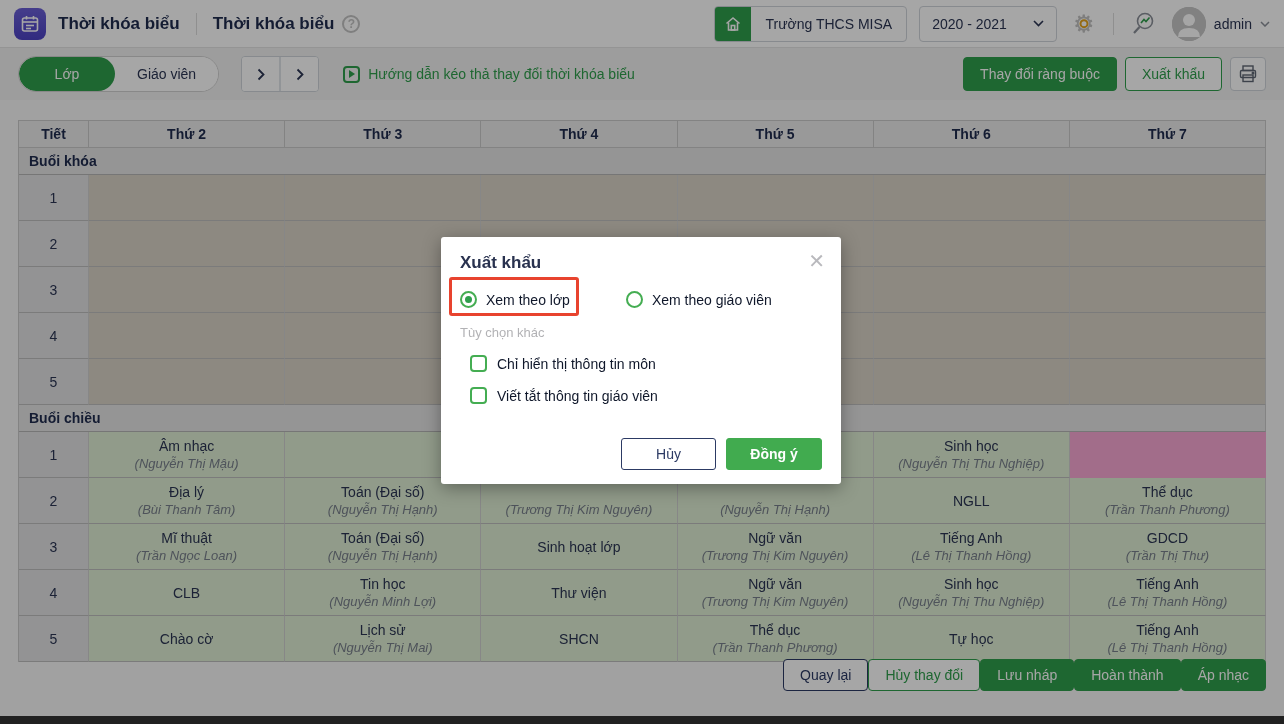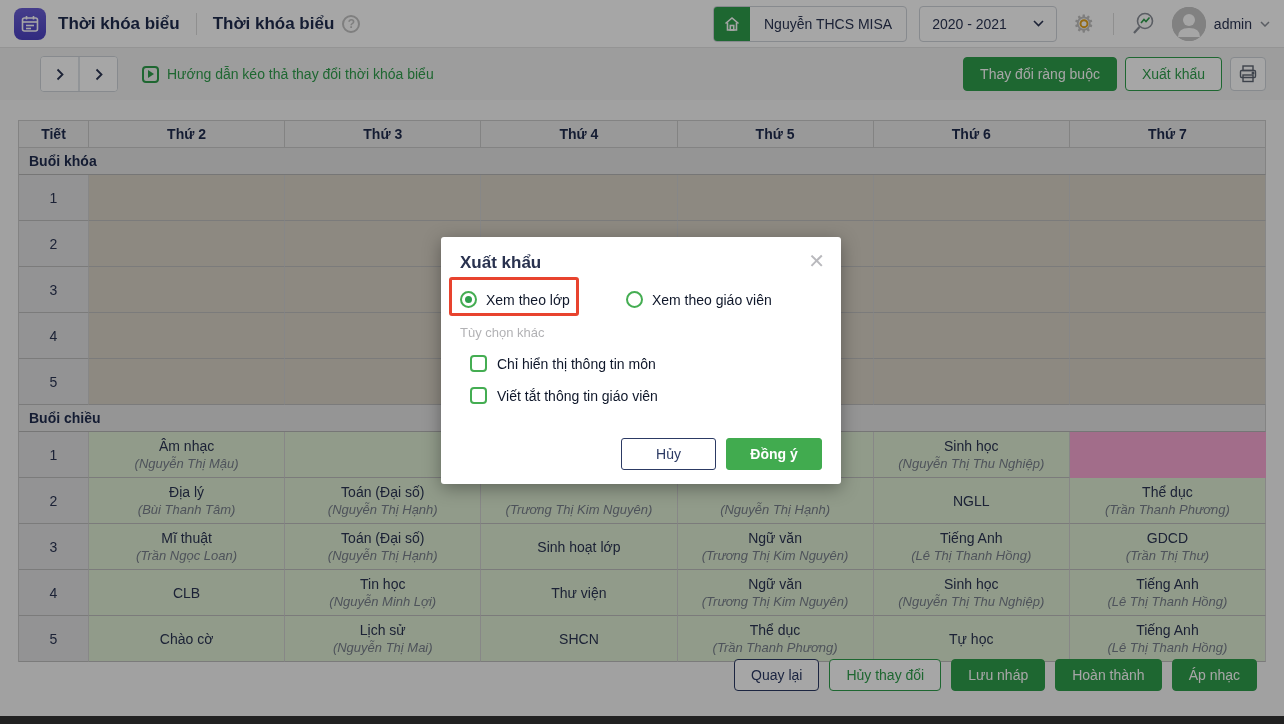--- a/index.html
+++ b/index.html
@@ -74,22 +74,22 @@
         display:flex; flex-direction:column; align-items:center; justify-content:center; }
   .td.period { background:#e2e2e4; font-size:14px; color:#2b3553; }
   .td.empty { background:#d9d3c7; }
   .td.filled { background:#dfeed4; }
   .subject { font-size:14px; color:#2b3553; line-height:18px; min-height:0; }
   .td.filled .subject:empty { min-height:18px; }
   .teacher { font-size:13px; font-style:italic; color:#79808c; line-height:17px; }
   .teacher:empty { display:none; }
 
   
-  .footer { position:absolute; left:0; right:9px; bottom:8px; height:82px;
-            display:flex; align-items:center; justify-content:flex-end; gap:10px; padding-right:18px; }
+  .footer { position:absolute; left:0; right:0; bottom:8px; height:82px;
+            display:flex; align-items:center; justify-content:flex-end; padding-right:18px; }
   .footer .btn { height:32px; }
   .bottom-strip { position:absolute; left:0; right:0; bottom:0; height:8px; background:#333; }
 
   
   .dim { position:absolute; inset:0; background:rgba(0,0,0,0.35); z-index:50; }
   .modal { position:absolute; left:441px; top:237px; width:400px; height:247px; background:#fff;
            border-radius:3px; box-shadow:0 4px 18px rgba(0,0,0,0.35); z-index:60; padding:16px 19px; }
   .modal-title { font-size:17px; font-weight:bold; color:#29324f; }
   .modal-close { position:absolute; right:16px; top:14px; font-size:20px; color:#b9b9bd;
                  background:none; border:none; cursor:pointer; line-height:1; }
@@ -131,21 +131,21 @@
 
   <div class="topbar-right">
     <div class="school-group">
       <div class="school-home">
         <svg width="18" height="18" viewBox="0 0 18 18" fill="none" stroke="#ffffff" stroke-width="1.6">
           <path d="M2.5 8.5 L9 3 L15.5 8.5"></path>
           <path d="M4.5 7.5 V15 H13.5 V7.5"></path>
           <rect x="7.3" y="10.5" width="3.4" height="4.5"></rect>
         </svg>
       </div>
-      <div class="school-label">Nguyễn THCS MISA</div>
+      <div class="school-label">Trường THCS MISA</div>
     </div>
     <div class="year-select">
       <span>2020 - 2021</span>
       <svg width="11" height="7" viewBox="0 0 11 7" fill="none" stroke="#2b3553" stroke-width="1.6">
           <path d="M1 1 L5.5 5.5 L10 1"></path>
         </svg>
     </div>
     <button class="icon-btn" style="width:30px;height:30px;">
       <span class="gear">⚙</span>
       <span class="gear-dot"></span>
@@ -168,20 +168,24 @@
       </div>
       <span class="admin-name">admin</span>
       <svg width="10" height="6" viewBox="0 0 10 6" fill="none" stroke="#8a8f98" stroke-width="1.5">
           <path d="M1 1 L5 5 L9 1"></path>
         </svg>
     </div>
   </div>
 </div>
 
 <div class="toolbar">
+  <div class="seg">
+    <button class="seg-btn active">Lớp</button>
+    <button class="seg-btn">Giáo viên</button>
+  </div>
 
   <div class="classnav">
     <button class="navchev first">
       <svg width="8" height="13" viewBox="0 0 8 13" fill="none" stroke="#2b3553" stroke-width="1.8">
           <path d="M1.5 1.5 L6.5 6.5 L1.5 11.5"></path>
         </svg>
     </button>
     <button class="navchev last">
       <svg width="8" height="13" viewBox="0 0 8 13" fill="none" stroke="#2b3553" stroke-width="1.8">
           <path d="M1.5 1.5 L6.5 6.5 L1.5 11.5"></path>

